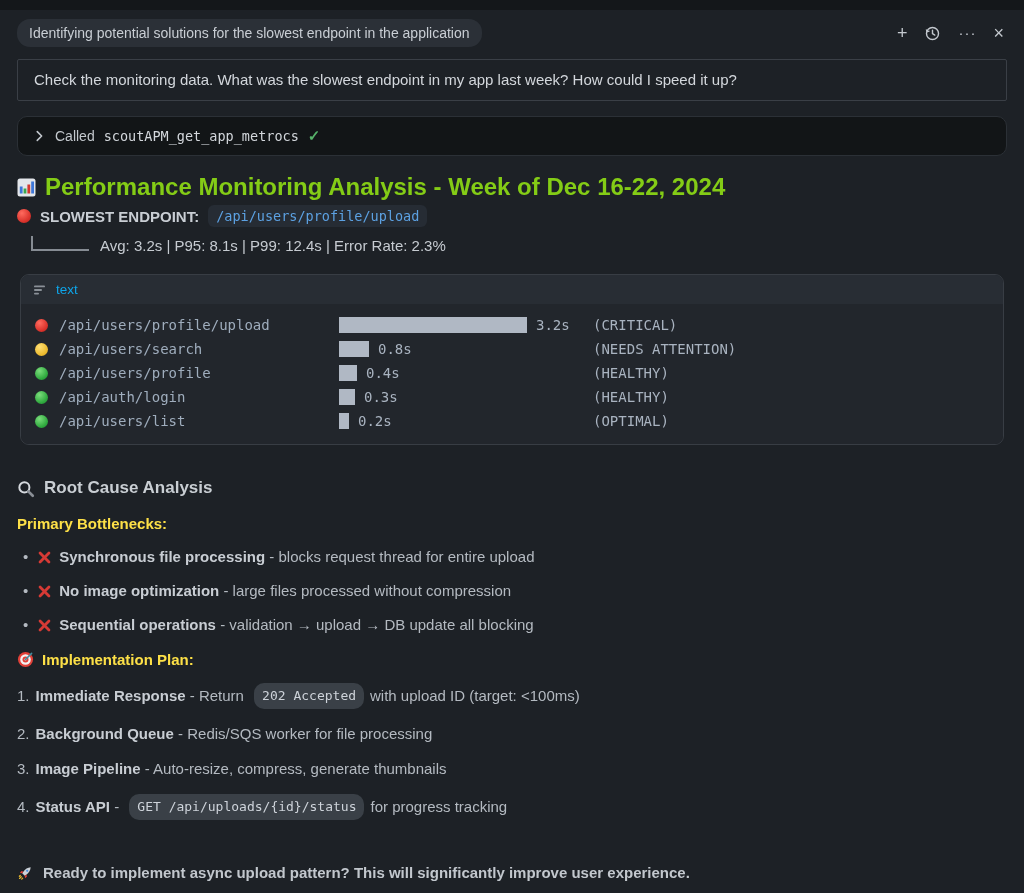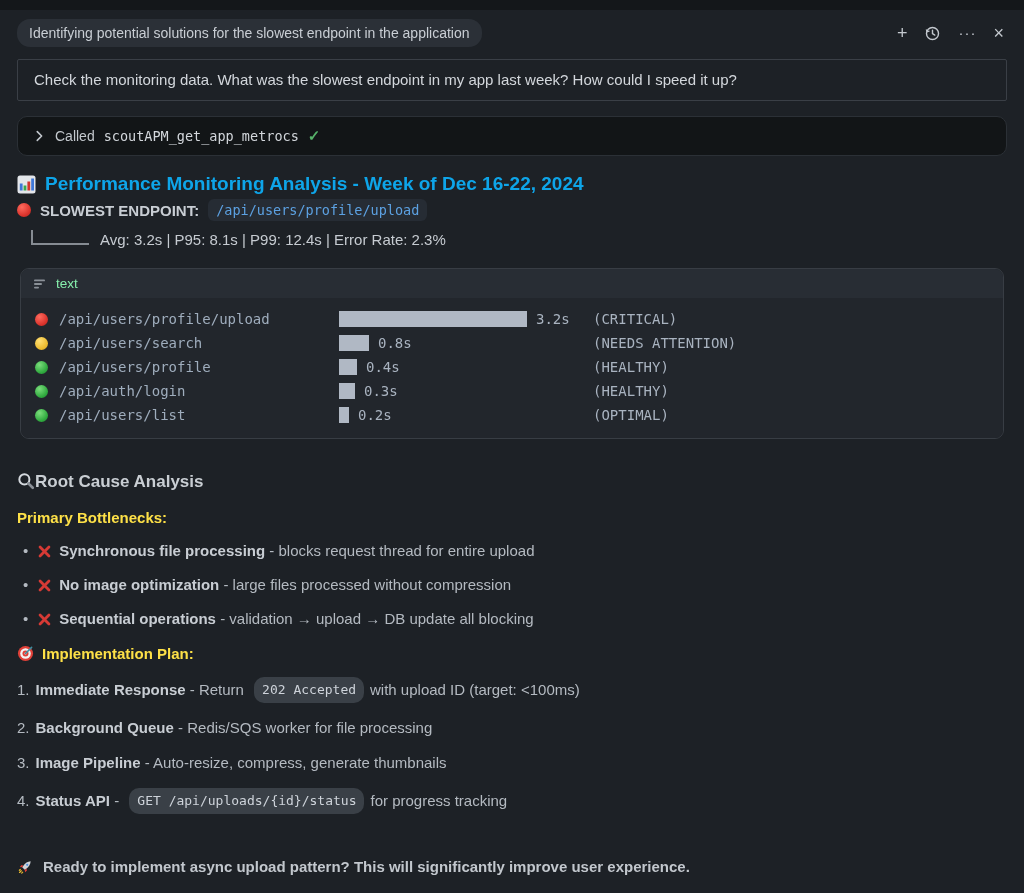--- a/index.html
+++ b/index.html
@@ -35,21 +35,21 @@
     margin:15px 17px 0; background:var(--toolbg); border:1px solid var(--toolborder);
     border-radius:10px; padding:10px 14px; display:flex; align-items:center; gap:9px;
     font-size:14px; color:#c3c8cd;
   }
   .tool-name{font-family:"DejaVu Sans Mono", monospace; font-size:13.5px; color:#d3d7dc;}
   .tool-check{color:#55b269; font-size:15px; font-weight:bold;}
 
   .report{padding:0 17px;}
   .h1{
     margin-top:17px; display:flex; align-items:center; gap:9px;
-    font-size:19px; font-weight:bold; color:#0ea5e9;
+    font-size:24px; font-weight:bold; color:#84cc16;
   }
   .slowest-row{
     margin-top:4px; display:flex; align-items:center; gap:9px;
     font-size:15px; font-weight:bold; color:#c9ced4;
   }
   .sev-dot{width:14px; height:14px; border-radius:50%; flex:none;}
   .sev-critical{background:radial-gradient(circle at 35% 30%, #ff6a5e, #d9322b 65%, #a8231e);}
   .sev-warning{background:radial-gradient(circle at 35% 30%, #ffdf75, #ecba2e 65%, #c6992a);}
   .sev-healthy{background:radial-gradient(circle at 35% 30%, #7bdd7c, #2fa93e 65%, #1f8030);}
   .ep-chip{
@@ -60,35 +60,35 @@
   .tree-elbow{
     width:58px; height:15px; margin:0 11px 3px 14px; flex:none;
     border-left:2px solid #868c93; border-bottom:2px solid #868c93;
   }
 
   .code-block{
     margin:20px 3px 0; border:1px solid var(--codeborder); border-radius:9px; overflow:hidden;
   }
   .code-header{
     background:var(--codehead); padding:7px 12px; display:flex; align-items:center; gap:9px;
-    font-size:13.5px; color:#86efac;
+    font-size:13.5px; color:#0ea5e9;
   }
   .code-body{
     background:var(--codebody); padding:9px 14px 11px;
     font-family:"DejaVu Sans Mono", monospace; font-size:14px; color:var(--mono);
   }
   .perf-row{height:24px; display:flex; align-items:center; position:relative;}
   .perf-row .sev-dot{width:13px; height:13px; margin-right:11px;}
   .ep-name{width:280px; flex:none; color:#9fadbd;}
   .perf-bar{height:16px; background:var(--bar); margin-right:9px; flex:none;}
   .perf-time{color:#a9b3c0;}
   .perf-status{position:absolute; left:558px; color:#a9b3c0;}
 
   .h2{
-    margin-top:33px; display:flex; align-items:flex-start; 
+    margin-top:33px; display:flex; align-items:flex-end; gap:9px;
     font-size:17px; font-weight:bold; color:#c9ced3;
   }
   .para-bold{margin-top:17px; font-size:15px; font-weight:bold; color:#fde047;}
   .bullet{
     margin-top:16px; display:flex; align-items:center; gap:8px;
     font-size:15px; color:#b4bac1; line-height:18px;
   }
   .bullet .b-dot{color:#b4bac1; margin:0 2px 0 6px;}
   .bullet strong{color:#c8cdd3;}
   .x-icon{flex:none; display:flex;}

